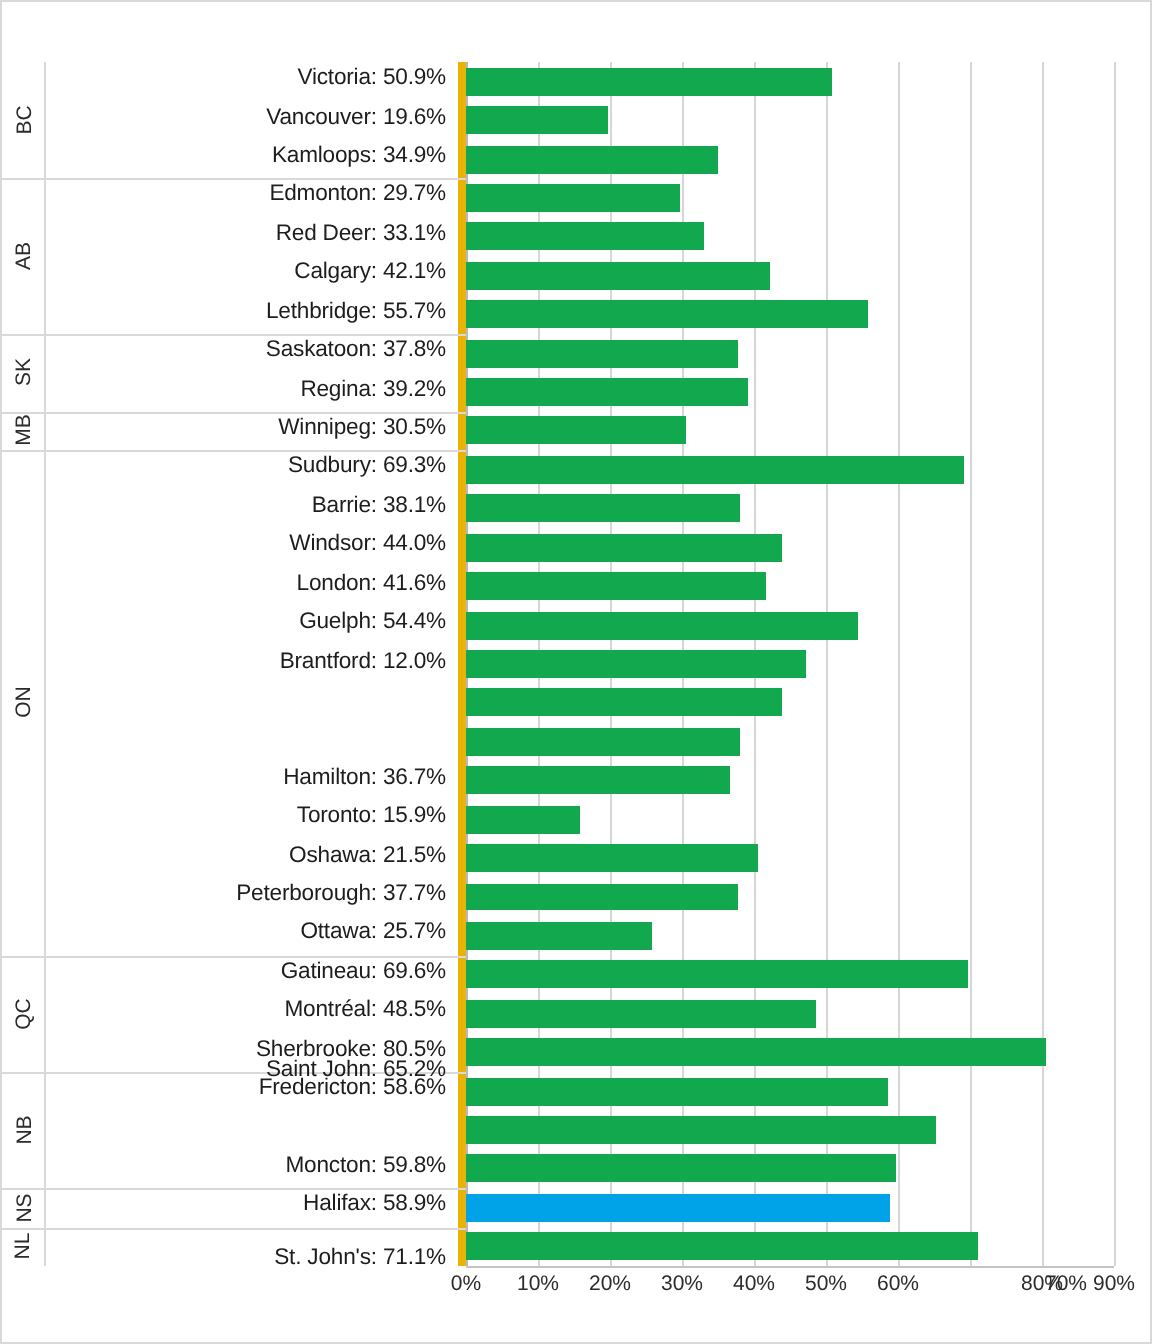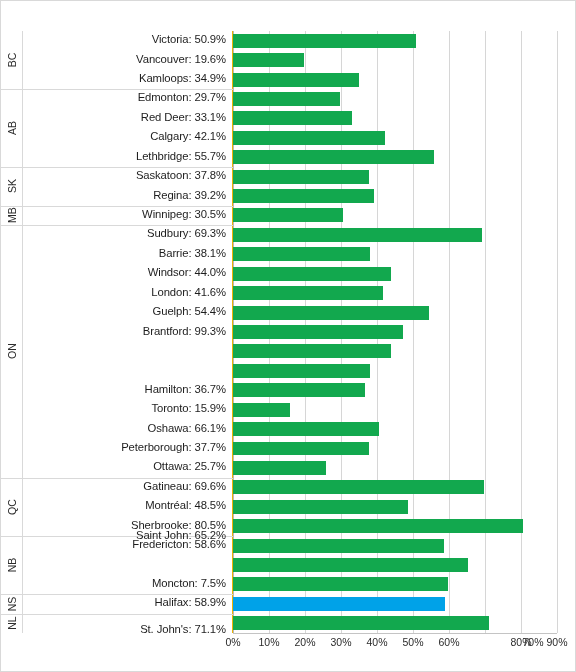--- a/index.html
+++ b/index.html
@@ -53,21 +53,21 @@
     box-sizing:border-box;
   }
   .prov-cell span{
     transform:rotate(-90deg);
     font-size:10.5px;color:#2b2b2b;white-space:nowrap;
   }
 
   
   .label-col{
     position:absolute;left:22px;top:30px;width:210px;height:602px;
-    border-right:1px solid #eab308;box-sizing:border-box;
+    border-right:4px solid #eab308;box-sizing:border-box;
   }
   .grp-sep{
     position:absolute;left:0;width:210px;height:1px;background:#d9d9d9;
   }
   .prov-sep{
     position:absolute;left:0;width:22px;height:1px;background:#d9d9d9;
   }
 
   .rowlabel{
     position:absolute;right:6px;
@@ -153,34 +153,34 @@
       <div class="rowlabel" style="top: 138.145px;">Saskatoon: 37.8%</div>
       <div class="rowlabel" style="top: 157.565px;">Regina: 39.2%</div>
       <div class="grp-sep" style="top: 174.774px;"></div>
       <div class="rowlabel" style="top: 176.984px;">Winnipeg: 30.5%</div>
       <div class="grp-sep" style="top: 194.194px;"></div>
       <div class="rowlabel" style="top: 196.403px;">Sudbury: 69.3%</div>
       <div class="rowlabel" style="top: 215.823px;">Barrie: 38.1%</div>
       <div class="rowlabel" style="top: 235.242px;">Windsor: 44.0%</div>
       <div class="rowlabel" style="top: 254.661px;">London: 41.6%</div>
       <div class="rowlabel" style="top: 274.081px;">Guelph: 54.4%</div>
-      <div class="rowlabel" style="top: 293.5px;">Brantford: 99.3%</div>
+      <div class="rowlabel" style="top: 293.5px;">Brantford: 12.0%</div>
       <div class="rowlabel" style="top: 351.758px;">Hamilton: 36.7%</div>
       <div class="rowlabel" style="top: 371.177px;">Toronto: 15.9%</div>
-      <div class="rowlabel" style="top: 390.597px;">Oshawa: 66.1%</div>
+      <div class="rowlabel" style="top: 390.597px;">Oshawa: 21.5%</div>
       <div class="rowlabel" style="top: 410.016px;">Peterborough: 37.7%</div>
       <div class="rowlabel" style="top: 429.435px;">Ottawa: 25.7%</div>
       <div class="grp-sep" style="top: 446.645px;"></div>
       <div class="rowlabel" style="top: 448.855px; text-align: center;">Gatineau: 69.6%</div>
       <div class="rowlabel" style="top: 468.274px;">Montréal: 48.5%</div>
       <div class="rowlabel" style="top: 487.694px;">Sherbrooke: 80.5%</div>
       <div class="grp-sep" style="top: 504.903px;"></div>
       <div class="rowlabel" style="top: 507.113px;">Fredericton: 58.6%</div>
       <div class="rowlabel" style="top: 498px;">Saint John: 65.2%</div>
-      <div class="rowlabel" style="top: 545.952px;">Moncton: 7.5%</div>
+      <div class="rowlabel" style="top: 545.952px;">Moncton: 59.8%</div>
       <div class="grp-sep" style="top: 563.161px;"></div>
       <div class="rowlabel" style="top: 565.371px; text-align: center;">Halifax: 58.9%</div>
       <div class="grp-sep" style="top: 582.581px;"></div>
       <div class="rowlabel" style="top: 592px;">St. John's: 71.1%</div>
     </div>
   <div class="grid-area" id="grid-area">
       <div class="gridline zero" style="left: 0px;"></div>
       <div class="gridline" style="left: 36px;"></div>
       <div class="gridline" style="left: 72px;"></div>
       <div class="gridline" style="left: 108px;"></div>

